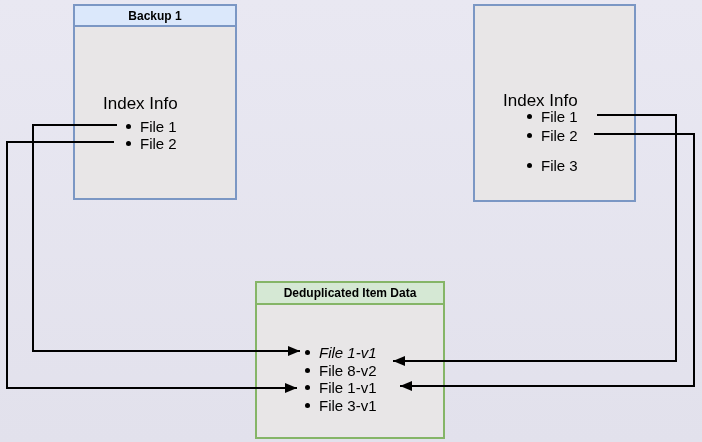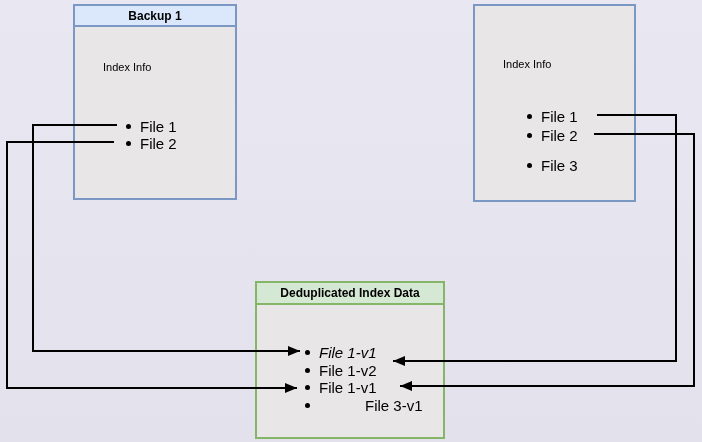--- a/index.html
+++ b/index.html
@@ -22,22 +22,23 @@
     position: absolute; left: 0; right: 0; top: 0;
     display: flex; align-items: center; justify-content: center;
     font-weight: bold; font-size: 12px;
     border-bottom: 2px solid;
     box-sizing: border-box;
   }
   .blue  .box-header { background: #dbe8fb; border-color: #7b97c4; height: 21px; }
   .green .box-header { background: #d5e8d4; border-color: #85b567; height: 22px; }
   .subtitle {
     position: absolute;
-    font-size: 11px; line-height: 15px;
+    font-size: 17px; line-height: 15px;
     white-space: nowrap;
+    margin-top: 36px;
   }
   .li {
     position: absolute;
     display: flex; align-items: center;
     font-size: 15px; line-height: 15px; height: 15px;
     white-space: nowrap;
   }
   .dot {
     width: 5px; height: 5px; border-radius: 50%;
     background: #000; margin-right: 9px; flex: 0 0 auto;
@@ -75,34 +76,34 @@
     <span class="dot"></span>
     <span>File 2</span>
   </div>
   <div class="li" style="left:52px; top:141px;margin-top:11px;">
     <span class="dot"></span>
     <span>File 3</span>
   </div>
 </div>
 
 <div class="box green" style="left:255px; top:281px; width:190px; height:158px;">
-  <div class="box-header">Deduplicated Index Data</div>
+  <div class="box-header">Deduplicated Item Data</div>
   <div class="li" style="left:48px; top:62px;font-style:italic;">
     <span class="dot"></span>
     <span>File 1-v1</span>
   </div>
   <div class="li" style="left:48px; top:80px;">
     <span class="dot"></span>
-    <span>File 1-v2</span>
+    <span>File 8-v2</span>
   </div>
   <div class="li" style="left:48px; top:97px;">
     <span class="dot"></span>
     <span>File 1-v1</span>
   </div>
-  <div class="li" style="left:48px; top:115px;gap:46px;">
+  <div class="li" style="left:48px; top:115px;">
     <span class="dot"></span>
     <span>File 3-v1</span>
   </div>
 </div>
 
 <svg class="overlay" viewBox="0 0 702 442">
   <defs>
     <marker id="arrow" markerWidth="13" markerHeight="10" refX="12" refY="5" orient="auto" markerUnits="userSpaceOnUse">
       <path d="M0,0 L12,5 L0,10 z" fill="#000"></path>
     </marker>

